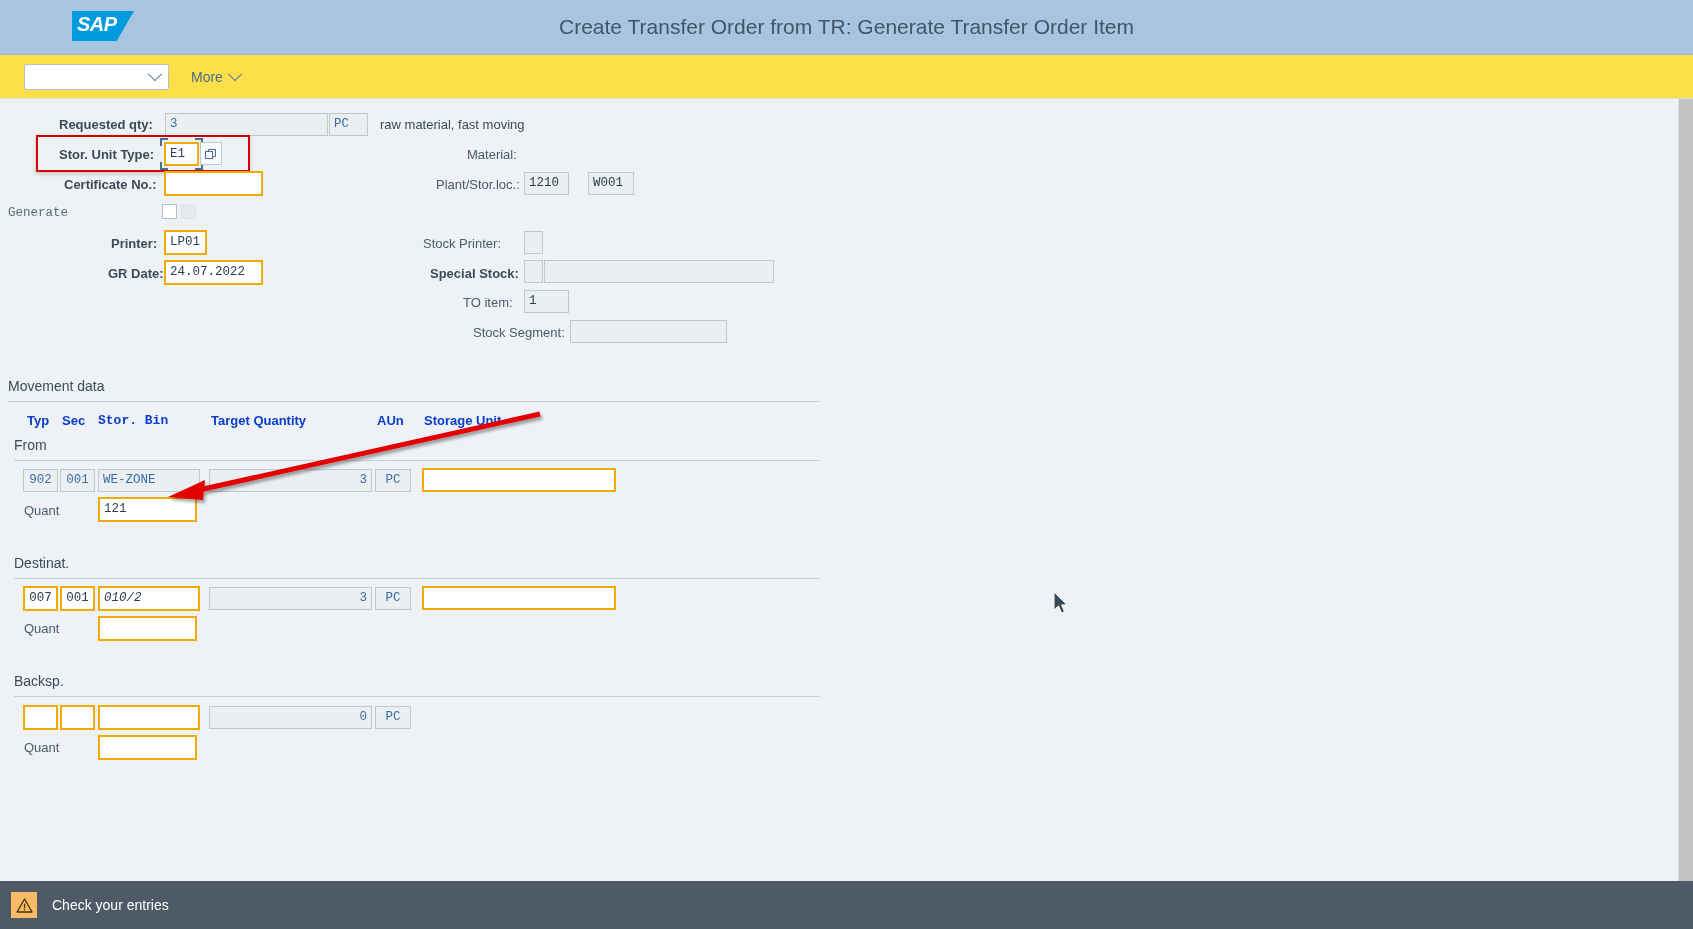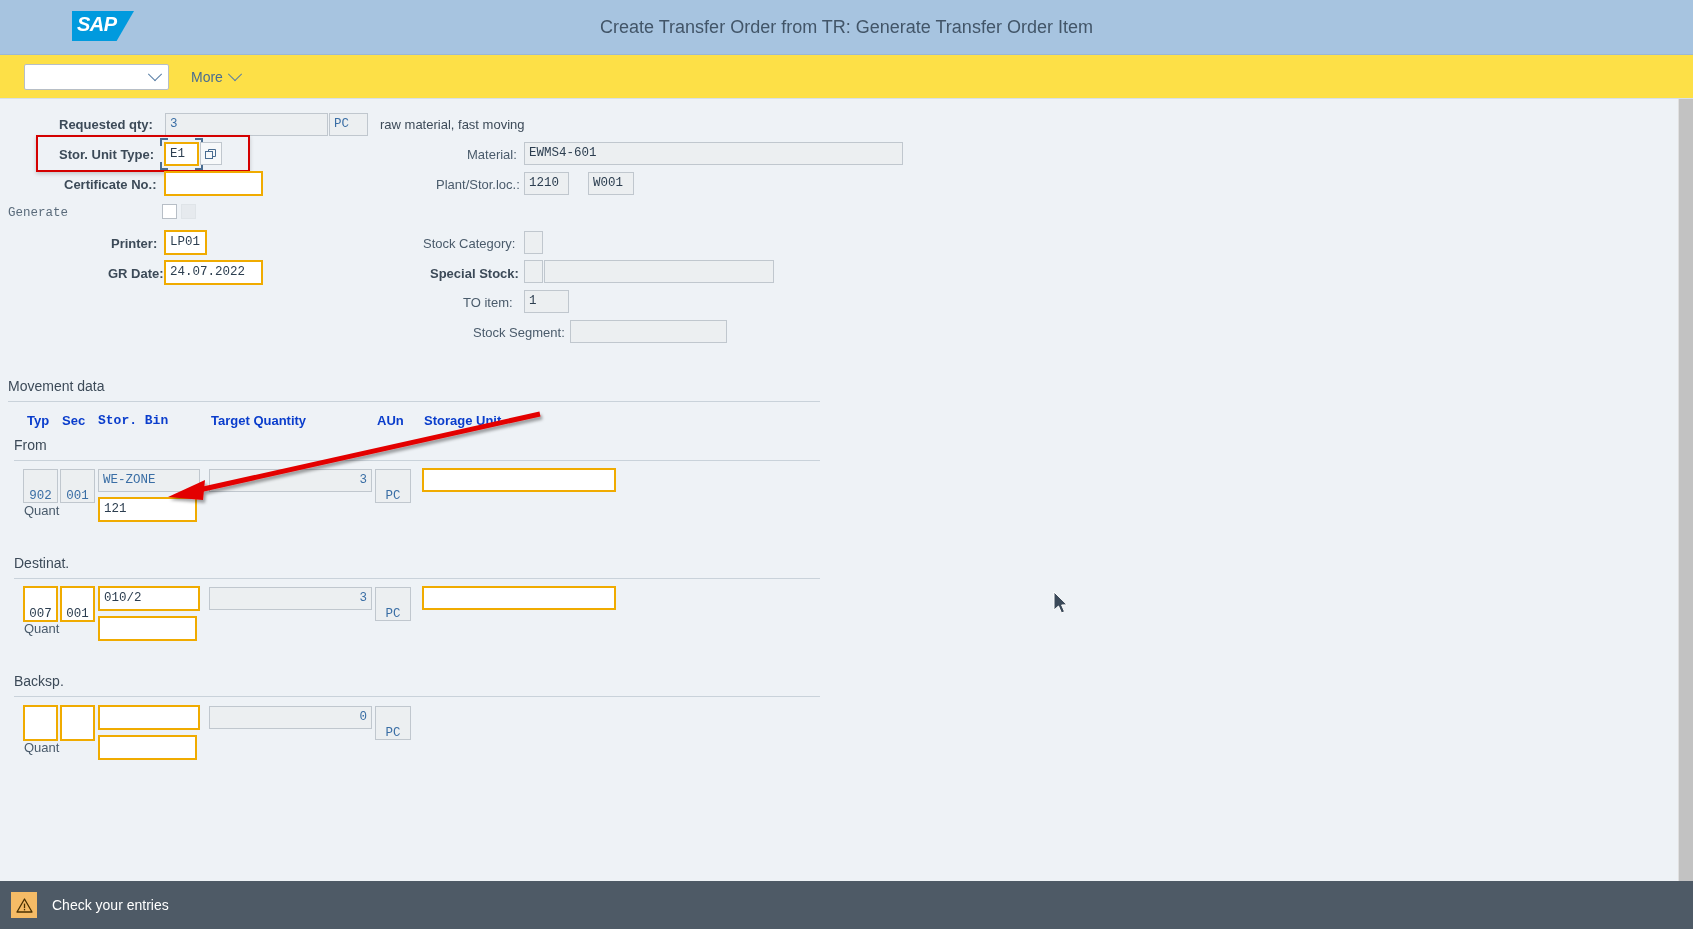--- a/index.html
+++ b/index.html
@@ -41,21 +41,21 @@
     font-style: italic;
     letter-spacing: -0.5px;
     line-height: 27px;
     padding-left: 5px;
     box-sizing: border-box;
     clip-path: polygon(0 0, 100% 0, 72% 100%, 0 100%);
   }
   .shell-title {
     width: 100%;
     text-align: center;
-    font-size: 18px;
+    font-size: 21px;
     color: #425568;
     font-family: "Liberation Sans", sans-serif;
   }
 
   
   .toolbar {
     height: 44px;
     background: #fde047;
     border-bottom: 1px solid #d6e0ea;
     display: flex;
@@ -148,21 +148,21 @@
     line-height: 21px;
     white-space: nowrap;
     overflow: hidden;
   }
   .inp.editable {
     background: #ffffff;
     border: 2px solid #f0ab00;
   }
   .inp.blue { color: #3a6ea5; }
   .inp.right { text-align: right; }
-  .inp.nopad { padding: 16px 3px; }
+  .inp.nopad { padding: 0 3px; }
 
   
   .focus-wrap { position: relative; display: inline-block; }
   .focus-wrap .corner {
     position: absolute;
     width: 6px; height: 6px;
     border-color: #4a6d91;
     border-style: solid;
     border-width: 0;
   }
@@ -264,21 +264,20 @@
 <div class="content">
 
   
   <div class="abs lbl bold" style="left:59px; top:18px;">Requested qty:</div>
   <div class="abs inp blue" style="left:165px; top:14px; width:163px;">3</div>
   <div class="abs inp blue" style="left:329px; top:14px; width:39px;">PC</div>
   <div class="abs static-text" style="left:380px; top:18px;">raw material, fast moving</div>
 
   
   <div class="abs lbl" style="left:467px; top:48px;">Material:</div>
-  <div class="abs inp" style="left:524px; top:43px; width:379px;">EWMS4-601</div>
 
   
   <div class="abs lbl bold" style="left:59px; top:48px;">Stor. Unit Type:</div>
   <div class="abs focus-wrap" style="left:164px; top:43px;">
     <div class="inp editable" style="width:35px; height:24px; line-height:20px;">E1</div>
     <span class="corner c-tl"></span>
     <span class="corner c-tr"></span>
     <span class="corner c-bl"></span>
     <span class="corner c-br"></span>
   </div>
@@ -302,21 +301,21 @@
   
   <div class="abs lbl mono" style="left:8px; top:107px;">Generate</div>
   <div class="abs cbx" style="left:162px; top:105px;"></div>
   <div class="abs cbx disabled" style="left:181px; top:105px;"></div>
 
   
   <div class="abs lbl bold" style="left:111px; top:137px;">Printer:</div>
   <div class="abs inp editable" style="left:164px; top:131px; width:43px; height:25px; line-height:21px;">LP01</div>
 
   
-  <div class="abs lbl" style="left:423px; top:137px;">Stock Category:</div>
+  <div class="abs lbl" style="left:423px; top:137px;">Stock Printer:</div>
   <div class="abs inp" style="left:524px; top:132px; width:19px;"></div>
 
   
   <div class="abs lbl bold" style="left:108px; top:167px;">GR Date:</div>
   
   <div class="abs inp editable" style="left:164px; top:161px; width:99px; height:25px; line-height:21px;">24.07.2022</div>
 
   
   <div class="abs lbl bold" style="left:430px; top:167px;">Special Stock:</div>
   <div class="abs inp" style="left:524px; top:161px; width:19px;"></div>
@@ -355,21 +354,21 @@
     <div class="abs lbl" style="left:24px; top:404px;">Quant</div>
     <div class="abs inp editable" style="left:98px; top:398px; width:99px; height:25px; line-height:21px;">121</div>
   </div>
 
   
   <div class="abs section-title" style="left:14px; top:456px;">Destinat.</div>
   <div class="abs rule" style="left:14px; top:479px; width:806px;"></div>
   <div>
     <div class="abs inp editable nopad" style="left:23px; top:487px; width:35px; height:25px; line-height:21px; text-align:center;">007</div>
     <div class="abs inp editable nopad" style="left:60px; top:487px; width:35px; height:25px; line-height:21px; text-align:center;">001</div>
-    <div class="abs inp editable" style="left:98px; top:487px; width:102px; height:25px; line-height:21px;">010/2</div>
+    <div class="abs inp editable" style="left:98px; top:487px; width:102px; height:25px; line-height:21px;font-style:italic;">010/2</div>
     <div class="abs inp blue right" style="left:209px; top:488px; width:163px;">3</div>
     <div class="abs inp blue nopad" style="left:375px; top:488px; width:36px; text-align:center;">PC</div>
     <div class="abs inp editable" style="left:422px; top:487px; width:194px; height:24px;"></div>
     <div class="abs lbl" style="left:24px; top:522px;">Quant</div>
     <div class="abs inp editable" style="left:98px; top:517px; width:99px; height:25px; line-height:21px;"></div>
   </div>
 
   
   <div class="abs section-title" style="left:14px; top:574px;">Backsp.</div>
   <div class="abs rule" style="left:14px; top:597px; width:806px;"></div>

